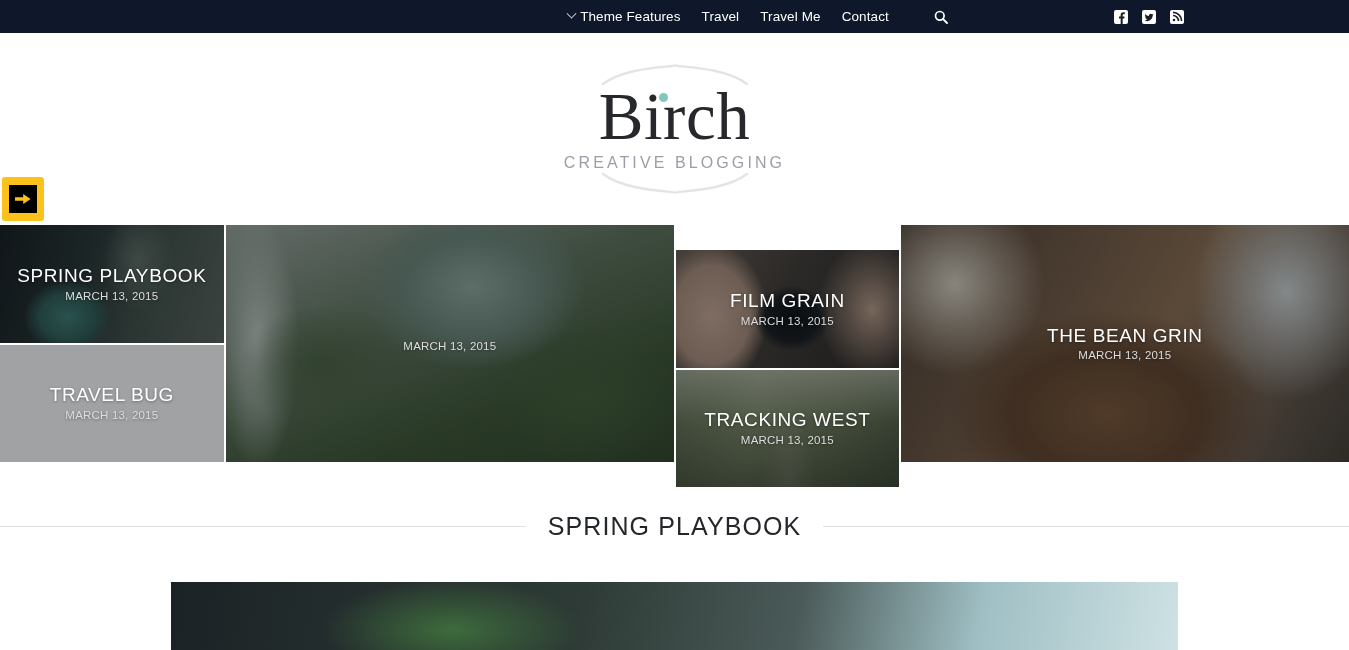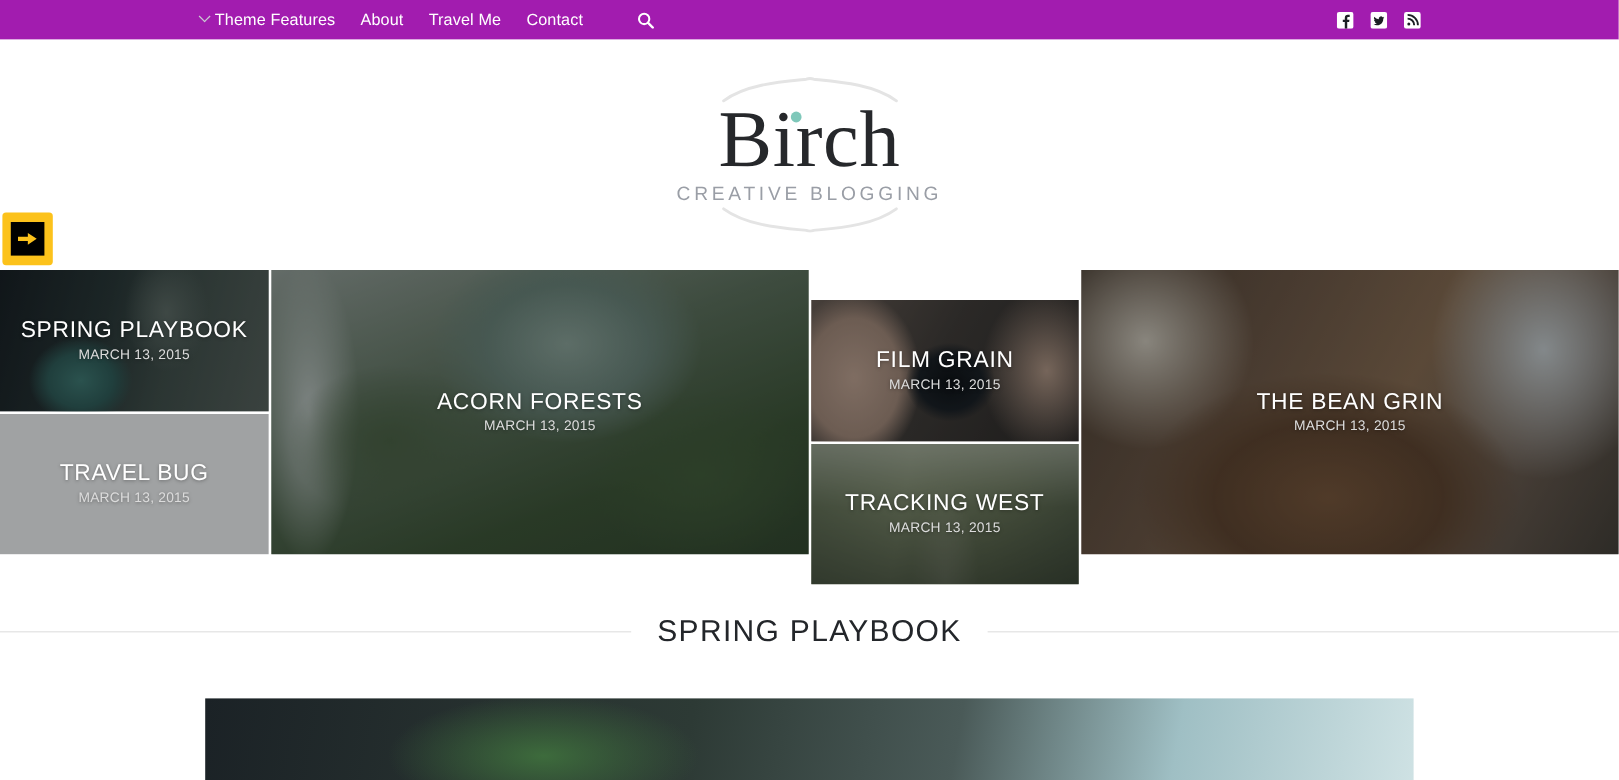--- a/index.html
+++ b/index.html
@@ -11,23 +11,24 @@
     overflow: hidden;
     background: #ffffff;
     font-family: "Liberation Sans", sans-serif;
     -webkit-font-smoothing: antialiased;
   }
 
   
   .topbar {
     position: relative;
     height: 33px;
-    background: #a21caf;
-    display: flex;
-    align-items: center;
+    background: #0f172a;
+    display: flex;
+    align-items: center;
+    justify-content: center;
   }
   .nav-menu {
     display: flex;
     align-items: center;
     gap: 21px;
     margin-left: 167px;
   }
   .nav-item {
     color: #ffffff;
     font-size: 13.5px;
@@ -259,21 +260,21 @@
 <div class="topbar">
 
   <nav class="nav-menu">
 
     <a class="nav-item">
       <span class="chev"></span>
       <span>Theme Features</span>
     </a>
 
     <a class="nav-item">
-      <span>About</span>
+      <span>Travel</span>
     </a>
 
     <a class="nav-item">
       <span>Travel Me</span>
     </a>
 
     <a class="nav-item">
       <span>Contact</span>
     </a>
 
@@ -354,21 +355,20 @@
         <div class="tile-date">MARCH 13, 2015</div>
       </div>
     </div>
   </div>
 
   <div class="col col-b">
     <div class="tile">
       <div class="bg ph-succulent"></div>
       <div class="shade"></div>
       <div class="tile-cap">
-        <div class="tile-title">ACORN FORESTS</div>
         <div class="tile-date">MARCH 13, 2015</div>
       </div>
     </div>
   </div>
 
   <div class="col col-c">
     <div class="tile half">
       <div class="bg ph-camera"></div>
       <div class="shade"></div>
       <div class="tile-cap">

